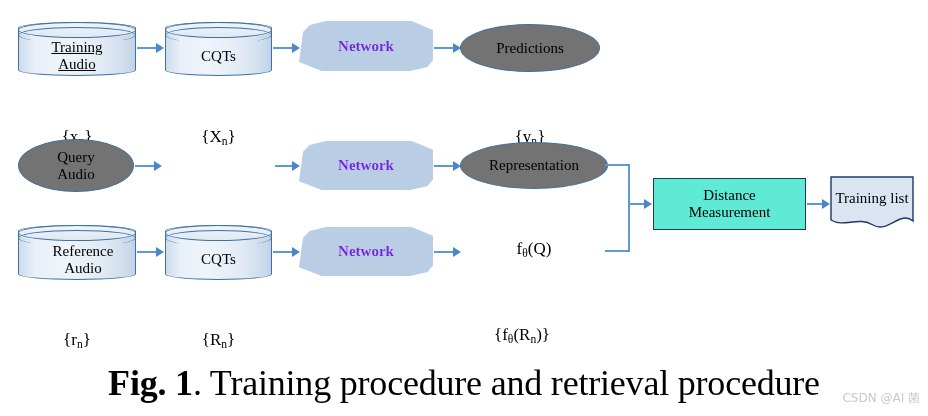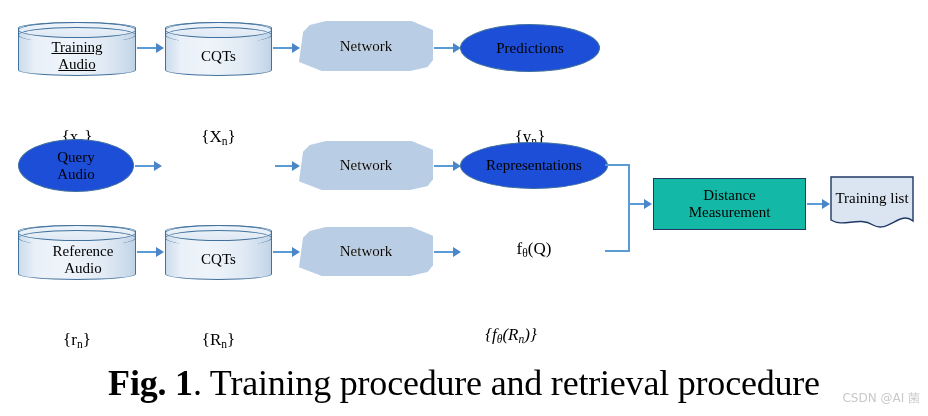--- a/index.html
+++ b/index.html
@@ -21,21 +21,21 @@
 
   
   .node {
     position: absolute;
     box-sizing: border-box;
   }
 
   
   .ellipse {
     border-radius: 50%;
-    background: #1d4ed8;
+    background: #737373;
     border: 1.3px solid #41719c;
     display: flex;
     align-items: center;
     justify-content: center;
     text-align: center;
     line-height: 1.12;
     font-size: 15px;
   }
 
   
@@ -62,34 +62,35 @@
     border-radius: 50%;
     background: linear-gradient(to bottom, #eef4fa, #dfe9f4);
     box-sizing: border-box;
   }
   .cyl .rim1 { top: -1.3px; }
   .cyl .rim2 { top: 4px; background: none; border-bottom: none; }
 
   
   .netshape {
     background: #b9cde5;
-    color: #000000;
+    color: #6d28d9;
     display: flex;
     align-items: center;
     justify-content: center;
     font-size: 15px;
     clip-path: polygon(
       3% 22%, 8% 8%, 20% 0%, 84% 0%, 100% 18%,
       100% 78%, 96% 92%, 83% 100%, 17% 100%, 0% 82%);
     text-shadow: 0 0 0 #fff;
+    font-weight: bold;
   }
 
   
   .boxshape {
-    background: #14b8a6;
+    background: #5eead4;
     border: 1.6px solid #1f3864;
     display: flex;
     align-items: center;
     justify-content: center;
     text-align: center;
     line-height: 1.15;
     font-size: 15px;
   }
 
   
@@ -230,21 +231,21 @@
   <div class="arrow-head" style="left:292px; top:161px;"></div>
 
   <div class="node netshape" style="left:299px; top:141px; width:134px; height:49px;">
     <span>Network</span>
   </div>
 
   <div class="arrow-line" style="left:434px; top:165px; width:22px;"></div>
   <div class="arrow-head" style="left:453px; top:161px;"></div>
 
   <div class="node ellipse" style="left:460px; top:142px; width:148px; height:47px;">
-    <span>Representations</span>
+    <span>Representation</span>
   </div>
   <div class="mlabel" style="left:460px; top:194px; width:148px;">
     <span>f</span><sub>θ</sub><span>(Q)</span>
   </div>
 
   <div class="node cyl" style="left:18px; top:225px; width:118px; height:55px;">
     <div class="rim rim1"></div>
     <div class="rim rim2"></div>
     <div style="position:relative; z-index:2;margin-left:12px;">
       <div>Reference</div>
@@ -272,21 +273,21 @@
   <div class="arrow-line" style="left:273px; top:251px; width:22px;"></div>
   <div class="arrow-head" style="left:292px; top:247px;"></div>
 
   <div class="node netshape" style="left:299px; top:227px; width:134px; height:49px;">
     <span>Network</span>
   </div>
 
   <div class="arrow-line" style="left:434px; top:251px; width:22px;"></div>
   <div class="arrow-head" style="left:453px; top:247px;"></div>
 
-  <div class="mlabel" style="left:432px; top:280px; width:158px;font-style:italic;">
+  <div class="mlabel" style="left:443px; top:280px; width:158px;">
     <span>{f</span><sub>θ</sub><span>(R</span><sub>n</sub><span>)}</span>
   </div>
 
   <div class="conn" style="left:605px; top:164px; width:25px; height:1.6px;"></div>
   <div class="conn" style="left:605px; top:250px; width:25px; height:1.6px;"></div>
   <div class="conn" style="left:628px; top:164px; width:1.6px; height:88px;"></div>
   <div class="conn" style="left:628px; top:203px; width:18px; height:1.6px;"></div>
   <div class="arrow-head" style="left:644px; top:199px;"></div>
 
   <div class="node boxshape" style="left:653px; top:178px; width:153px; height:52px;">

